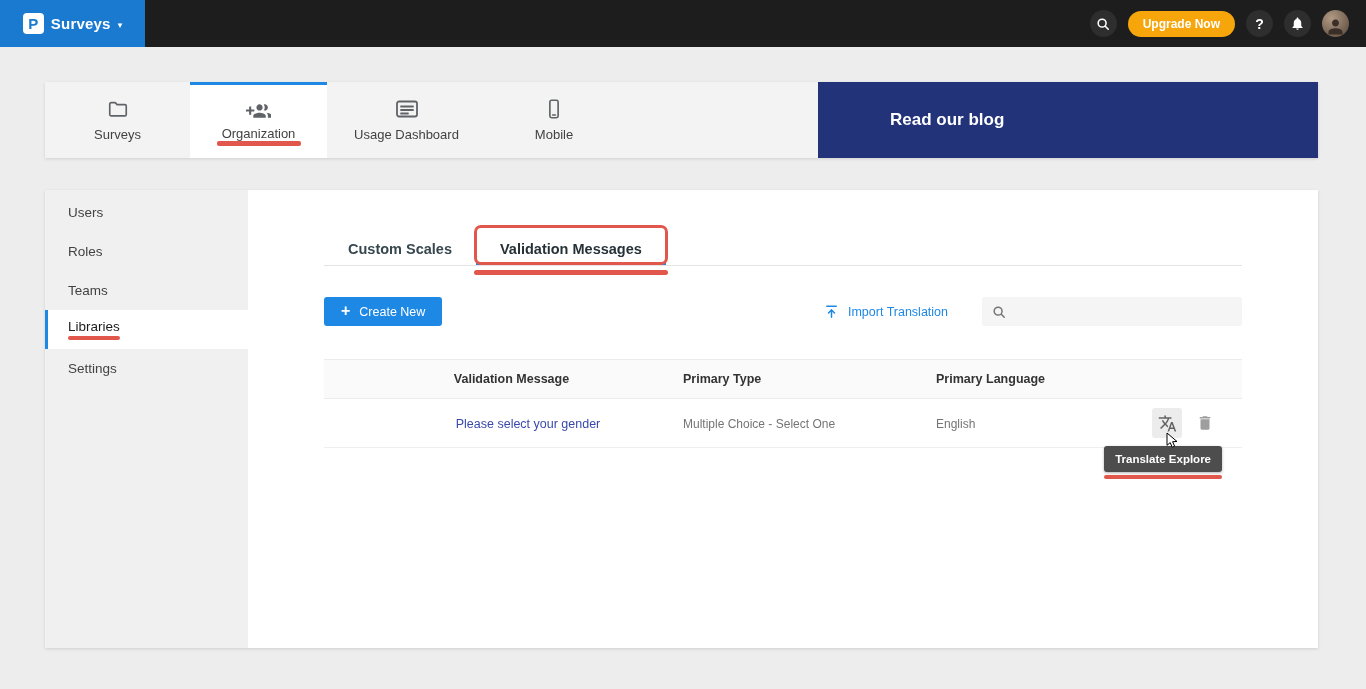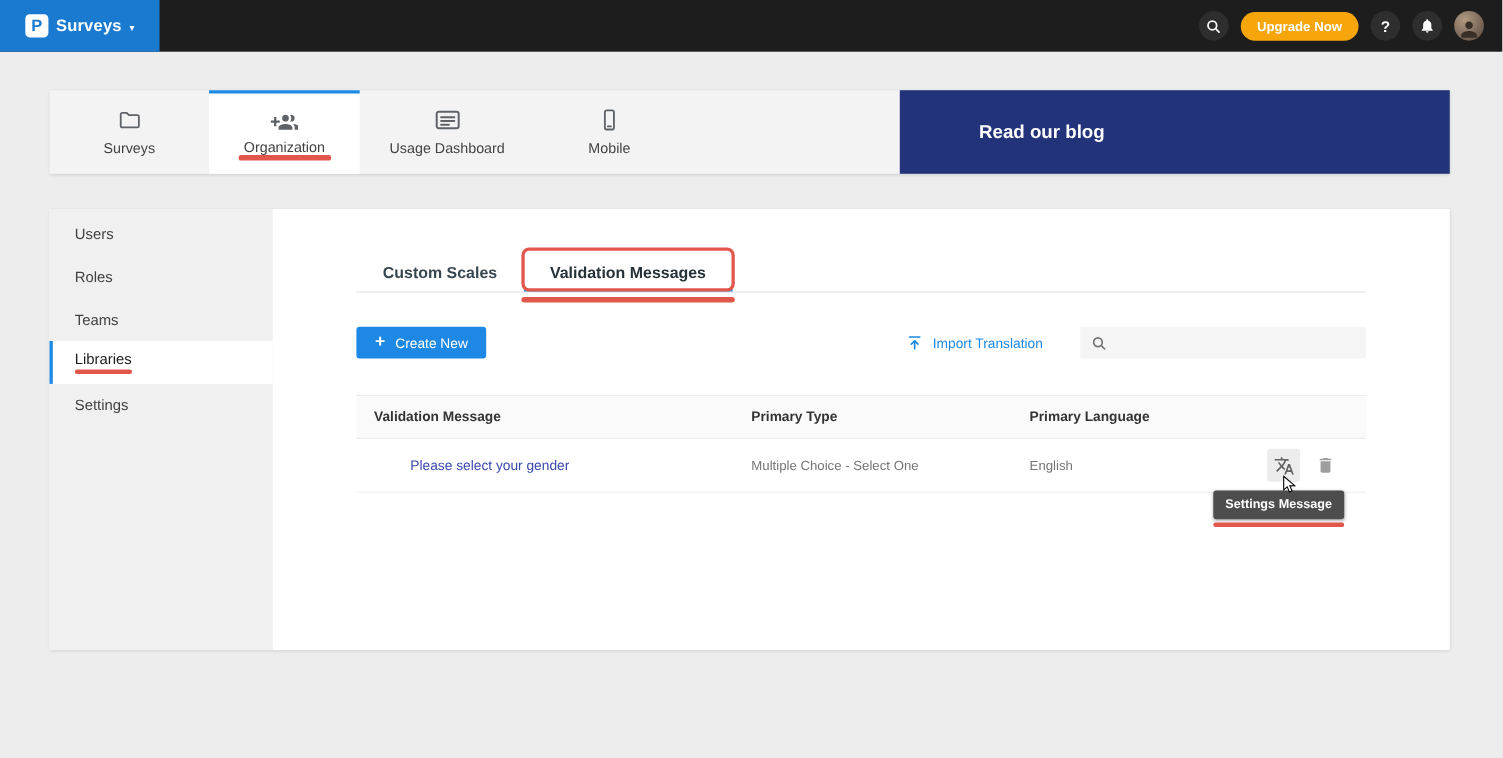--- a/index.html
+++ b/index.html
@@ -49,21 +49,21 @@
   .nav-underline{position:absolute;bottom:12px;left:50%;transform:translateX(-50%);
     width:84px;height:5px;background:var(--red);border-radius:2px;}
   .blog-panel{margin-left:auto;width:500px;height:100%;background:var(--navy);
     display:flex;align-items:center;cursor:pointer;}
   .blog-title{color:#fff;font-size:17px;font-weight:bold;margin-left:72px;white-space:nowrap;}
   .blog-bullets{list-style:none;margin:0 0 0 140px;padding:0;display:flex;flex-direction:column;gap:9px;}
   .blog-bullets li{color:#eef1fa;font-size:11.5px;display:flex;align-items:center;gap:9px;white-space:nowrap;}
   .bullet-dot{width:5px;height:5px;border-radius:50%;background:#5d7ad1;flex-shrink:0;}
 
   
-  .main-card{position:absolute;left:45px;top:190px;width:1273px;height:401px;background:#fff;
+  .main-card{position:absolute;left:45px;top:190px;width:1273px;height:458px;background:#fff;
     box-shadow:0 1px 3px rgba(0,0,0,.12);display:flex;}
   .sidebar{width:203px;background:#f0f0f0;padding-top:3px;flex-shrink:0;}
   .side-item{height:39px;display:flex;align-items:center;padding-left:20px;font-size:13.5px;
     color:#424242;cursor:pointer;border-left:3px solid transparent;}
   .side-item.active{background:#fff;border-left-color:var(--accent-blue);color:#1c1c1c;}
   .side-label-wrap{display:flex;flex-direction:column;}
   .side-underline{height:4px;background:var(--red);border-radius:2px;margin-top:2px;}
 
   .content{flex:1;position:relative;padding:0 76px;}
   .tabs-row{margin-top:42px;display:flex;border-bottom:1px solid #e4e4e4;height:34px;}
@@ -85,21 +85,21 @@
   .search-box{width:260px;height:29px;background:#f5f5f5;display:flex;align-items:center;
     padding:0 10px;gap:8px;border-radius:2px;}
   .search-input{border:none;background:transparent;outline:none;flex:1;font-size:12.5px;
     font-family:inherit;color:#333;min-width:0;}
 
   .table{margin-top:33px;}
   .thead{height:40px;background:#fafafa;border-top:1px solid #ececec;border-bottom:1px solid #ececec;
     display:flex;align-items:center;padding:0 28px 0 16px;font-size:12.5px;font-weight:bold;color:#333;}
   .trow{height:49px;border-bottom:1px solid #efefef;display:flex;align-items:center;
     padding:0 28px 0 16px;}
-  .col-msg{flex:0 0 343px;}
+  .col-msg{flex:0 0 343px;text-align:center;}
   .col-type{flex:0 0 253px;}
   .col-lang{flex:1;}
   .col-actions{flex:0 0 auto;}
   .msg-link{color:var(--link-blue);font-size:12.5px;text-decoration:none;cursor:pointer;margin-left:33px;}
   .type-text,.lang-text{color:#757575;font-size:12px;}
   .row-actions{display:flex;align-items:center;gap:14px;position:relative;}
   .icon-btn{border:none;background:transparent;padding:0;display:flex;align-items:center;
     justify-content:center;cursor:pointer;}
   .icon-btn.translate{width:30px;height:30px;background:#ececec;border-radius:3px;}
   .tooltip-wrap{position:absolute;top:38px;right:-8px;display:flex;flex-direction:column;z-index:5;}
@@ -255,21 +255,21 @@
               <svg width="18" height="18" viewBox="0 0 24 24" fill="#9e9e9e">
                   <path d="M6 19c0 1.1.9 2 2 2h8c1.1 0 2-.9 2-2V7H6v12zM19 4h-3.5l-1-1h-5l-1 1H5v2h14V4z"></path>
                 </svg>
             </button>
             <div class="cursor-icon">
               <svg width="13" height="17" viewBox="0 0 13 17">
                   <path d="M1 1v12.3l3.2-2.7 2 4.6 2.4-1-2-4.5 4.4-.2z" fill="#fff" stroke="#000" stroke-width="1"></path>
                 </svg>
             </div>
             <div class="tooltip-wrap">
-              <div class="tooltip">Settings Message</div>
+              <div class="tooltip">Translate Explore</div>
               <div class="tooltip-underline"></div>
             </div>
           </div>
         </div>
       </div>
 
     </div>
   </section>
 </div>
 

